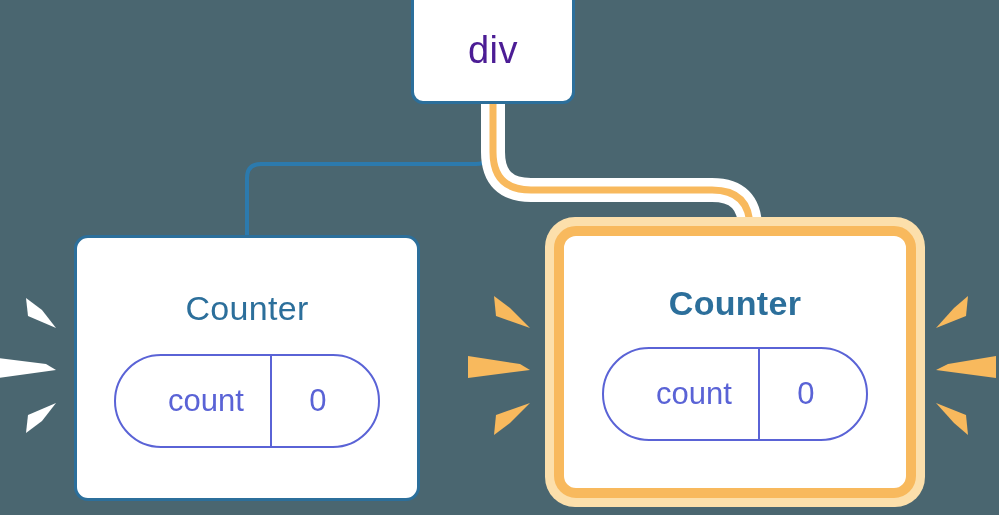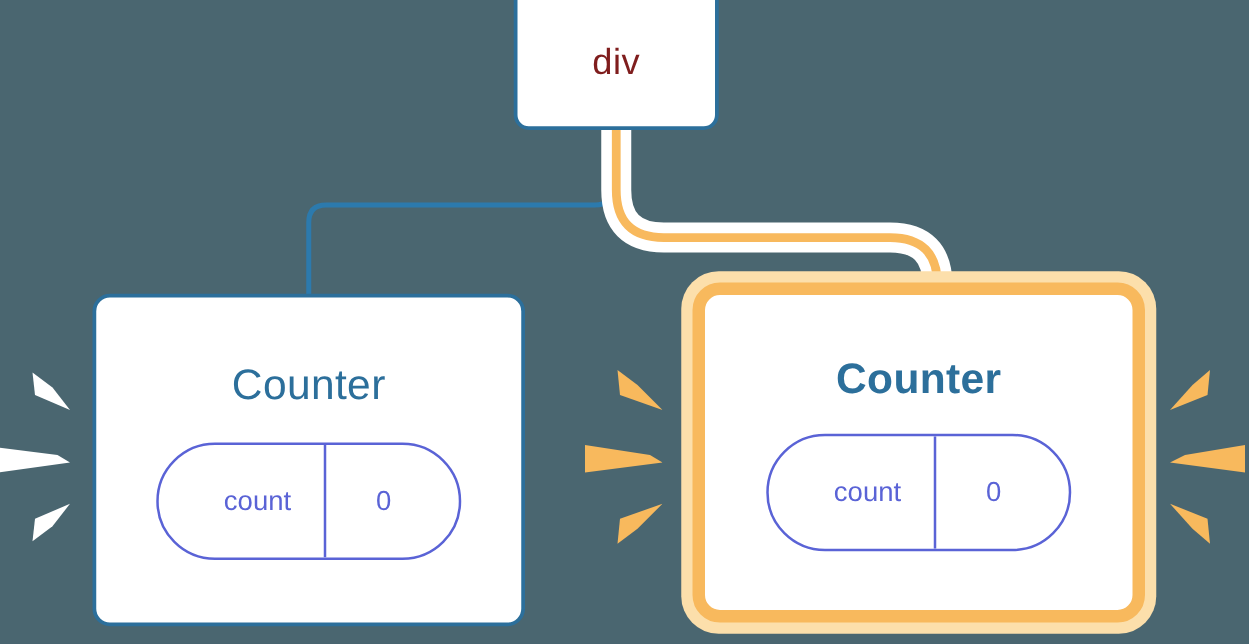--- a/index.html
+++ b/index.html
@@ -37,22 +37,22 @@
   
   #div-node {
     left: 411px;
     top: -29px;
     width: 164px;
     height: 133px;
     border: 3px solid #2c6f9b;
     border-radius: 12px;
   }
   #div-node .node-title {
-    color: #7f1d1d;
-    font-size: 29px;
+    color: #4c1d95;
+    font-size: 38px;
     font-weight: 400;
     letter-spacing: 0.5px;
     margin-top: 26px;
   }
   
   #counter-left {
     left: 74px;
     top: 235px;
     width: 346px;
     height: 266px;
@@ -101,21 +101,21 @@
     border: 2px solid #5a63d6;
     border-radius: 999px;
     height: 90px;
     overflow: hidden;
   }
   .pill-key, .pill-val {
     display: flex;
     align-items: center;
     justify-content: center;
     color: #5a63d6;
-    font-size: 22px;
+    font-size: 31px;
     font-weight: 400;
   }
   .pill-key {
     padding: 0 26px 0 52px;
   }
   .pill-val {
     border-left: 2px solid #5a63d6;
     padding: 0 40px 0 26px;
     min-width: 40px;
   }

